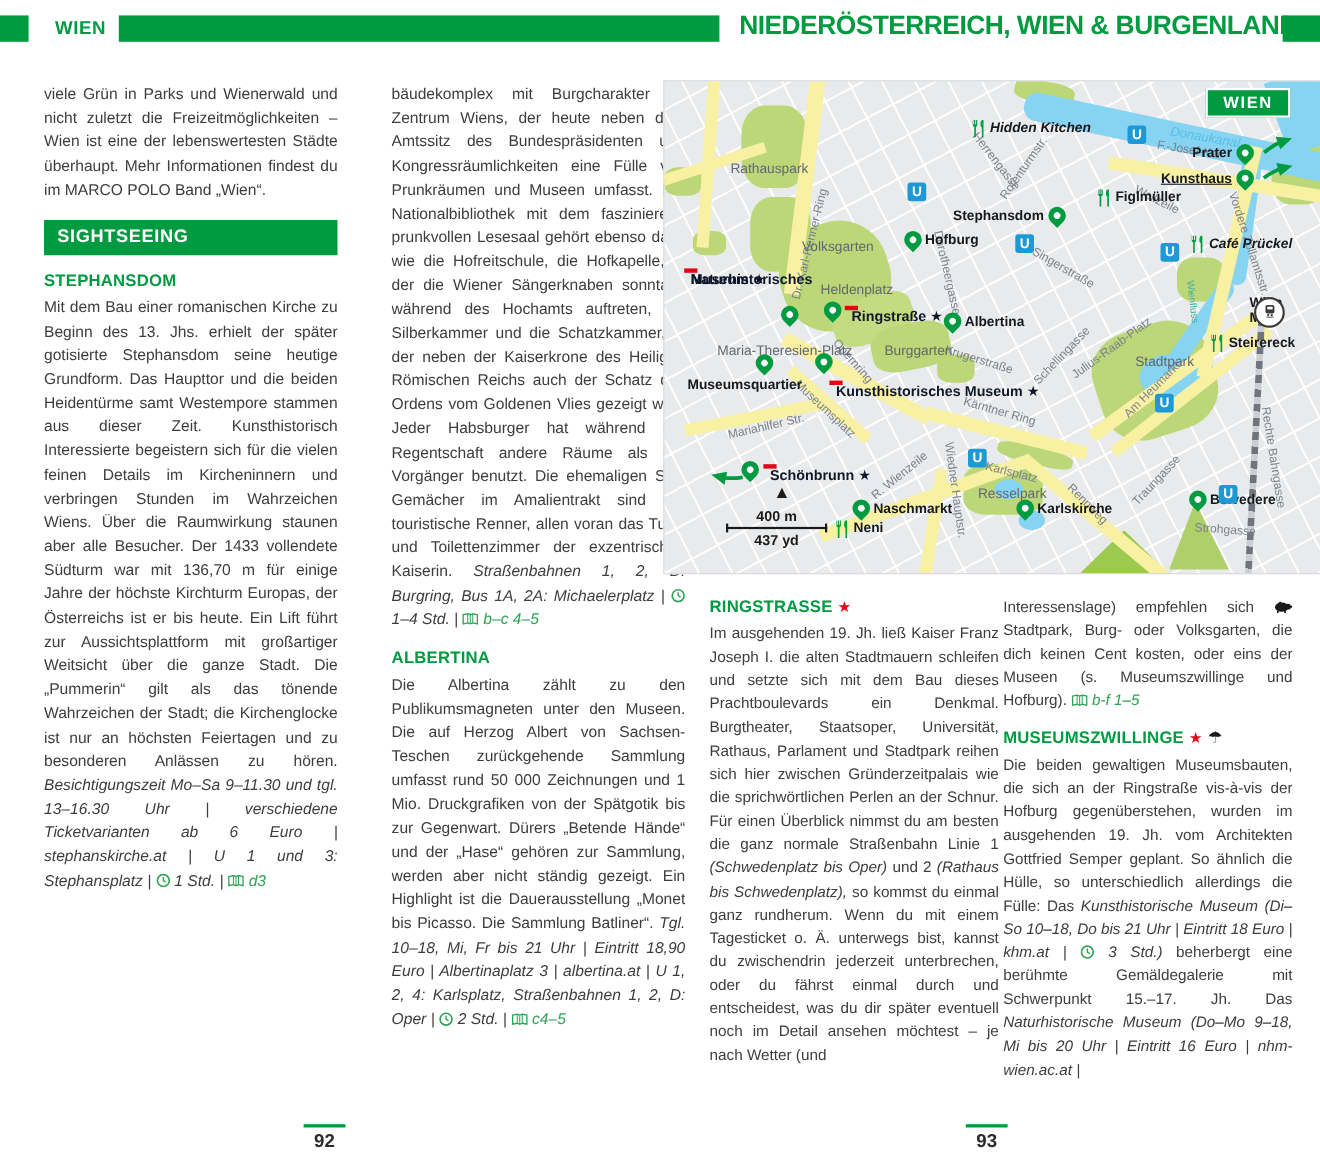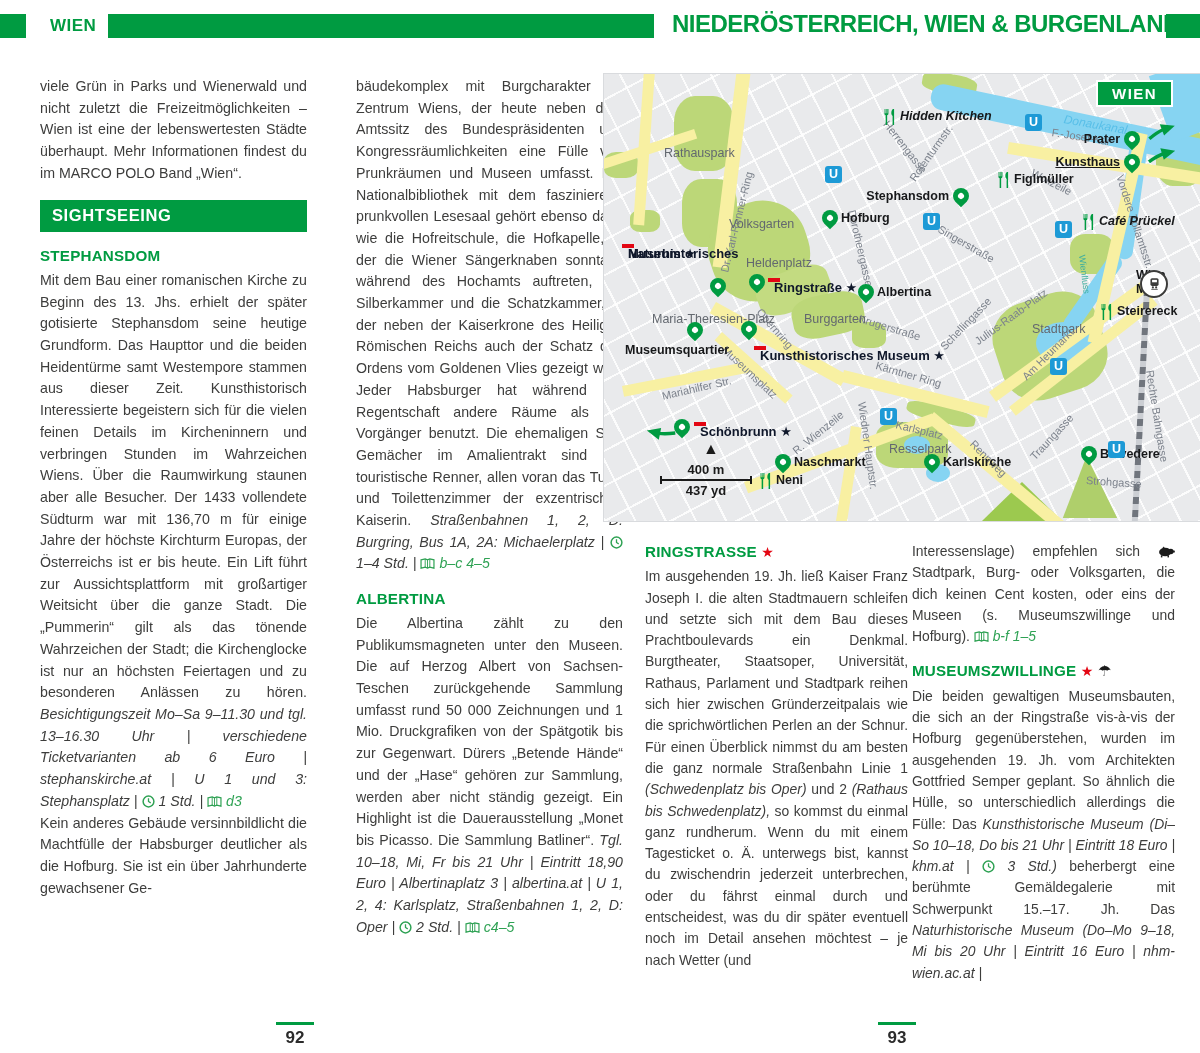--- a/index.html
+++ b/index.html
@@ -90,21 +90,20 @@
             <circle cx="7" cy="7" r="5.8" fill="none" stroke="#2fa254" stroke-width="1.6"></circle>
             <path d="M7 3.6V7l2.4 1.5" fill="none" stroke="#2fa254" stroke-width="1.4"></path>
           </svg></span>
       <span class="it">1 Std. |</span>
       <span class="icn"><svg width="15" height="12" viewBox="0 0 16 13">
             <path d="M1 2 L5.5 1 L8 2 L10.5 1 L15 2 V11 L10.5 10 L8 11 L5.5 10 L1 11 Z" fill="none" stroke="#2fa254" stroke-width="1.3"></path>
             <path d="M5.5 1V10 M8 2V11 M10.5 1V10" stroke="#2fa254" stroke-width="1" fill="none"></path>
           </svg></span>
       <span class="ref">d3</span>
     </p>
-    <p><span>Kein anderes Gebäude versinnbildlicht die Machtfülle der Habsburger deutlicher als die Hofburg. Sie ist ein über Jahrhunderte gewachsener Ge-</span></p>
   </div>
 
   <div class="col" id="col2">
     <p>
       <span>bäudekomplex mit Burgcharakter im Zentrum Wiens, der heute neben dem Amtssitz des Bundespräsidenten und Kongressräumlichkeiten eine Fülle von Prunkräumen und Museen umfasst. Die Nationalbibliothek mit dem faszinierend prunkvollen Lesesaal gehört ebenso dazu wie die Hofreitschule, die Hofkapelle, in der die Wiener Sängerknaben sonntags während des Hochamts auftreten, die Silberkammer und die Schatzkammer, in der neben der Kaiserkrone des Heiligen Römischen Reichs auch der Schatz des Ordens vom Goldenen Vlies gezeigt wird. Jeder Habsburger hat während der Regentschaft andere Räume als der Vorgänger benutzt. Die ehemaligen Sisi-Gemächer im Amalientrakt sind der touristische Renner, allen voran das Turn- und Toilettenzimmer der exzentrischen Kaiserin.</span>
       <span class="it">Straßenbahnen 1, 2, D: Burgring, Bus 1A, 2A: Michaelerplatz |</span>
       <span class="icn"><svg width="13" height="13" viewBox="0 0 14 14">
             <circle cx="7" cy="7" r="5.8" fill="none" stroke="#2fa254" stroke-width="1.6"></circle>
             <path d="M7 3.6V7l2.4 1.5" fill="none" stroke="#2fa254" stroke-width="1.4"></path>
           </svg></span>

